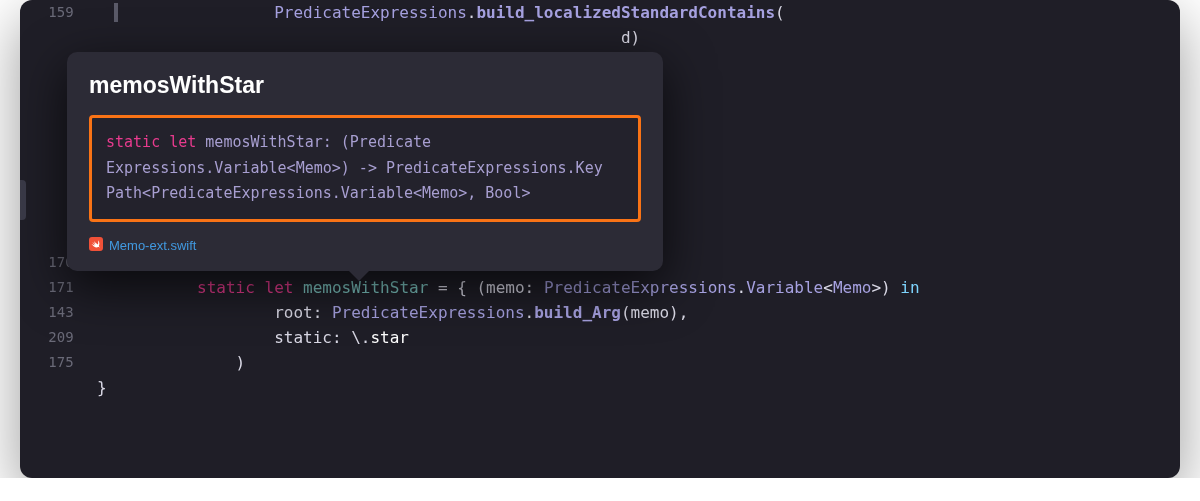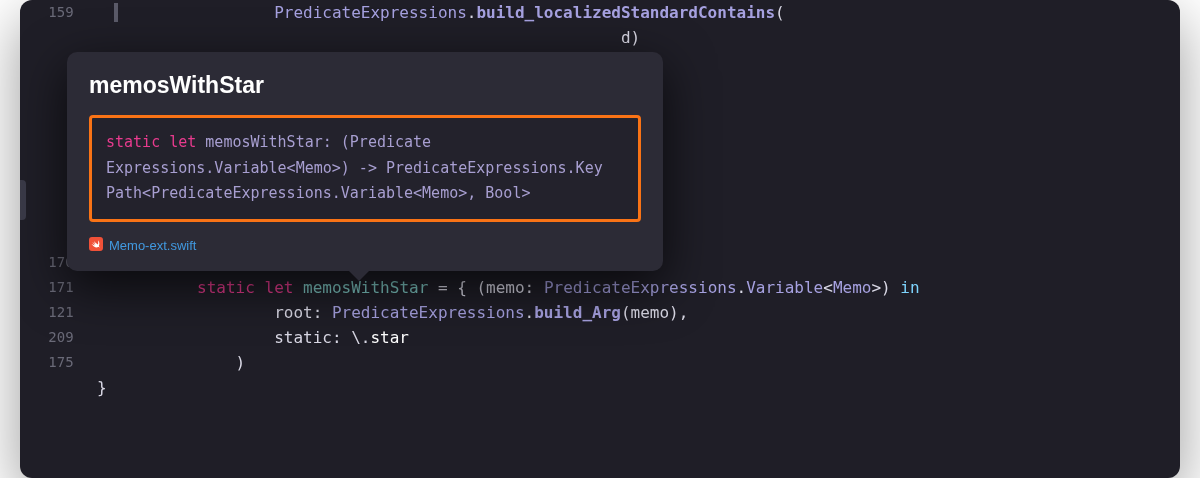--- a/index.html
+++ b/index.html
@@ -183,21 +183,21 @@
         </div>
         <div class="line">
           <div class="line-number">170</div>
           <div class="line-code"></div>
         </div>
         <div class="line">
           <div class="line-number">171</div>
           <div class="line-code"><span class="tk-plain">        </span><span class="tk-keyword">static</span><span class="tk-plain"> </span><span class="tk-keyword">let</span><span class="tk-plain"> </span><span class="tk-ident">memosWithStar</span><span class="tk-plain"> = { (memo: </span><span class="tk-type">PredicateExpressions</span><span class="tk-punct">.</span><span class="tk-type">Variable</span><span class="tk-punct">&lt;</span><span class="tk-type">Memo</span><span class="tk-plain">&gt;) </span><span class="tk-in">in</span></div>
         </div>
         <div class="line">
-          <div class="line-number">121</div>
+          <div class="line-number">143</div>
           <div class="line-code"><span class="tk-plain">                root: </span><span class="tk-type">PredicateExpressions</span><span class="tk-punct">.</span><span class="tk-func">build_Arg</span><span class="tk-plain">(memo),</span></div>
         </div>
         <div class="line">
           <div class="line-number">209</div>
           <div class="line-code"><span class="tk-plain">                static: \.</span><span class="tk-prop">star</span></div>
         </div>
         <div class="line">
           <div class="line-number">175</div>
           <div class="line-code"><span class="tk-plain">            )</span></div>
         </div>

